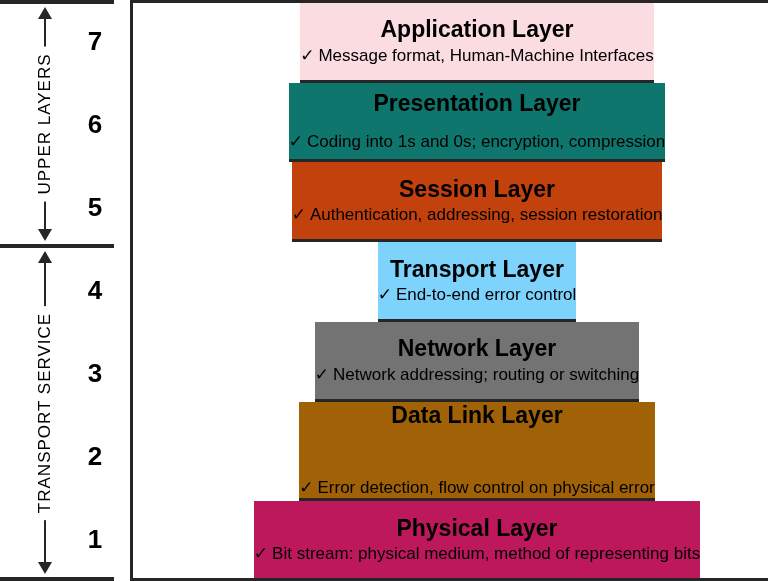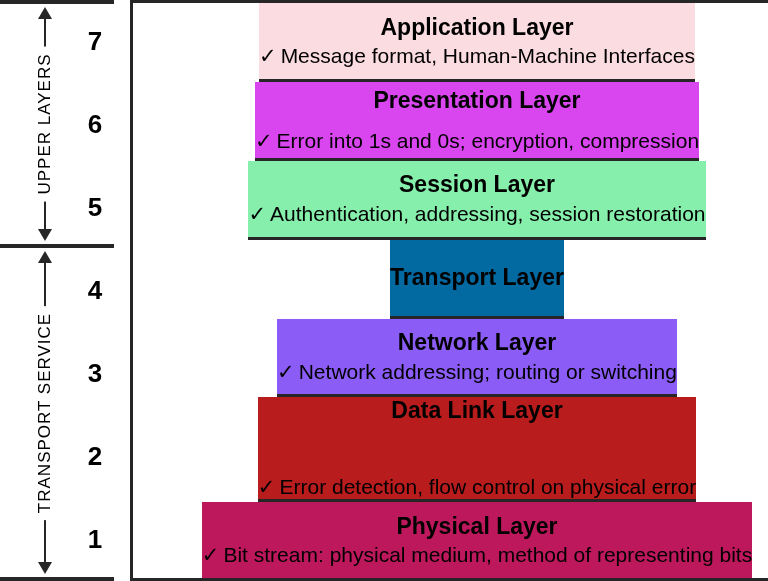--- a/index.html
+++ b/index.html
@@ -69,21 +69,21 @@
   }
   .layer-row {
     flex: 1;
     border-bottom: 3px solid #262626;
     display: flex; flex-direction: column;
     align-items: center; justify-content: center;
     text-align: center;
   }
   .layer-row:last-child { border-bottom: none; }
   .layer-title { font-size: 23px; font-weight: bold; line-height: 1.15; }
-  .layer-desc  { font-size: 21px; line-height: 1.2; margin-top: 3px; }
+  .layer-desc  { font-size: 17px; line-height: 1.2; margin-top: 3px; }
   .checkmark { margin-right: 4px; }
 </style>
 </head>
 <body>
 
 <div id="canvas">
 
   <div id="left-rail">
     <div class="rail-line top"></div>
     <div class="rail-line mid"></div>
@@ -114,40 +114,41 @@
     </div>
   </div>
 
   <div id="layer-stack">
 
     <div class="layer-row" style="background: rgb(250, 220, 225);">
       <div class="layer-title">Application Layer</div>
       <div class="layer-desc"><span class="checkmark">✓</span><span>Message format, Human-Machine Interfaces</span></div>
     </div>
 
-    <div class="layer-row" style="background: #d946ef; gap: 12px;">
+    <div class="layer-row" style="background: #0f766e; gap: 12px;">
       <div class="layer-title">Presentation Layer</div>
-      <div class="layer-desc"><span class="checkmark">✓</span><span>Error into 1s and 0s; encryption, compression</span></div>
+      <div class="layer-desc"><span class="checkmark">✓</span><span>Coding into 1s and 0s; encryption, compression</span></div>
     </div>
 
-    <div class="layer-row" style="background: #86efac;">
+    <div class="layer-row" style="background: #c2410c;">
       <div class="layer-title">Session Layer</div>
       <div class="layer-desc"><span class="checkmark">✓</span><span>Authentication, addressing, session restoration</span></div>
     </div>
 
-    <div class="layer-row" style="background: #0369a1;">
+    <div class="layer-row" style="background: #7dd3fc;">
       <div class="layer-title">Transport Layer</div>
+      <div class="layer-desc"><span class="checkmark">✓</span><span>End-to-end error control</span></div>
     </div>
 
-    <div class="layer-row" style="background: #8b5cf6;">
+    <div class="layer-row" style="background: #737373;">
       <div class="layer-title">Network Layer</div>
       <div class="layer-desc"><span class="checkmark">✓</span><span>Network addressing; routing or switching</span></div>
     </div>
 
-    <div class="layer-row" style="background: #b91c1c; gap: 47px;">
+    <div class="layer-row" style="background: #a16207; gap: 47px;">
       <div class="layer-title">Data Link Layer</div>
       <div class="layer-desc"><span class="checkmark">✓</span><span>Error detection, flow control on physical error</span></div>
     </div>
 
     <div class="layer-row" style="background: #be185d;">
       <div class="layer-title">Physical Layer</div>
       <div class="layer-desc"><span class="checkmark">✓</span><span>Bit stream: physical medium, method of representing bits</span></div>
     </div>
 
   </div>

